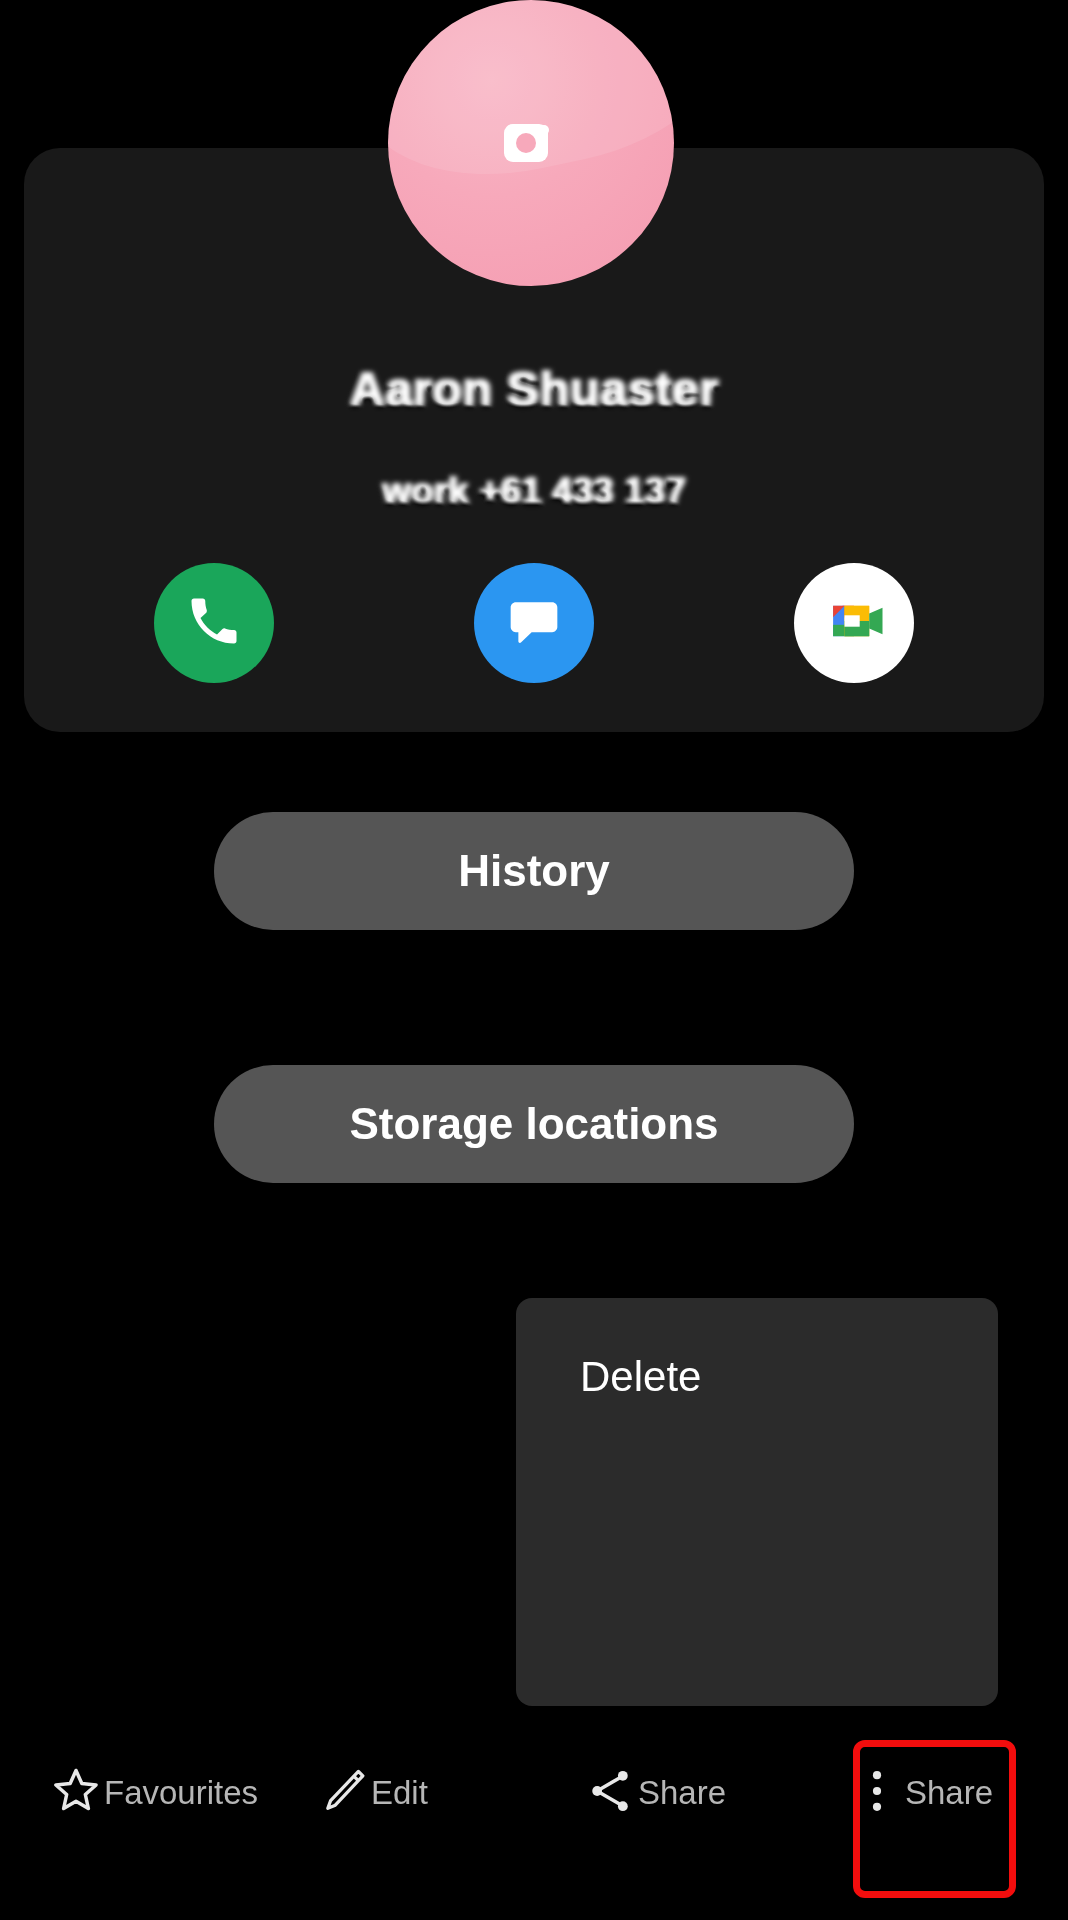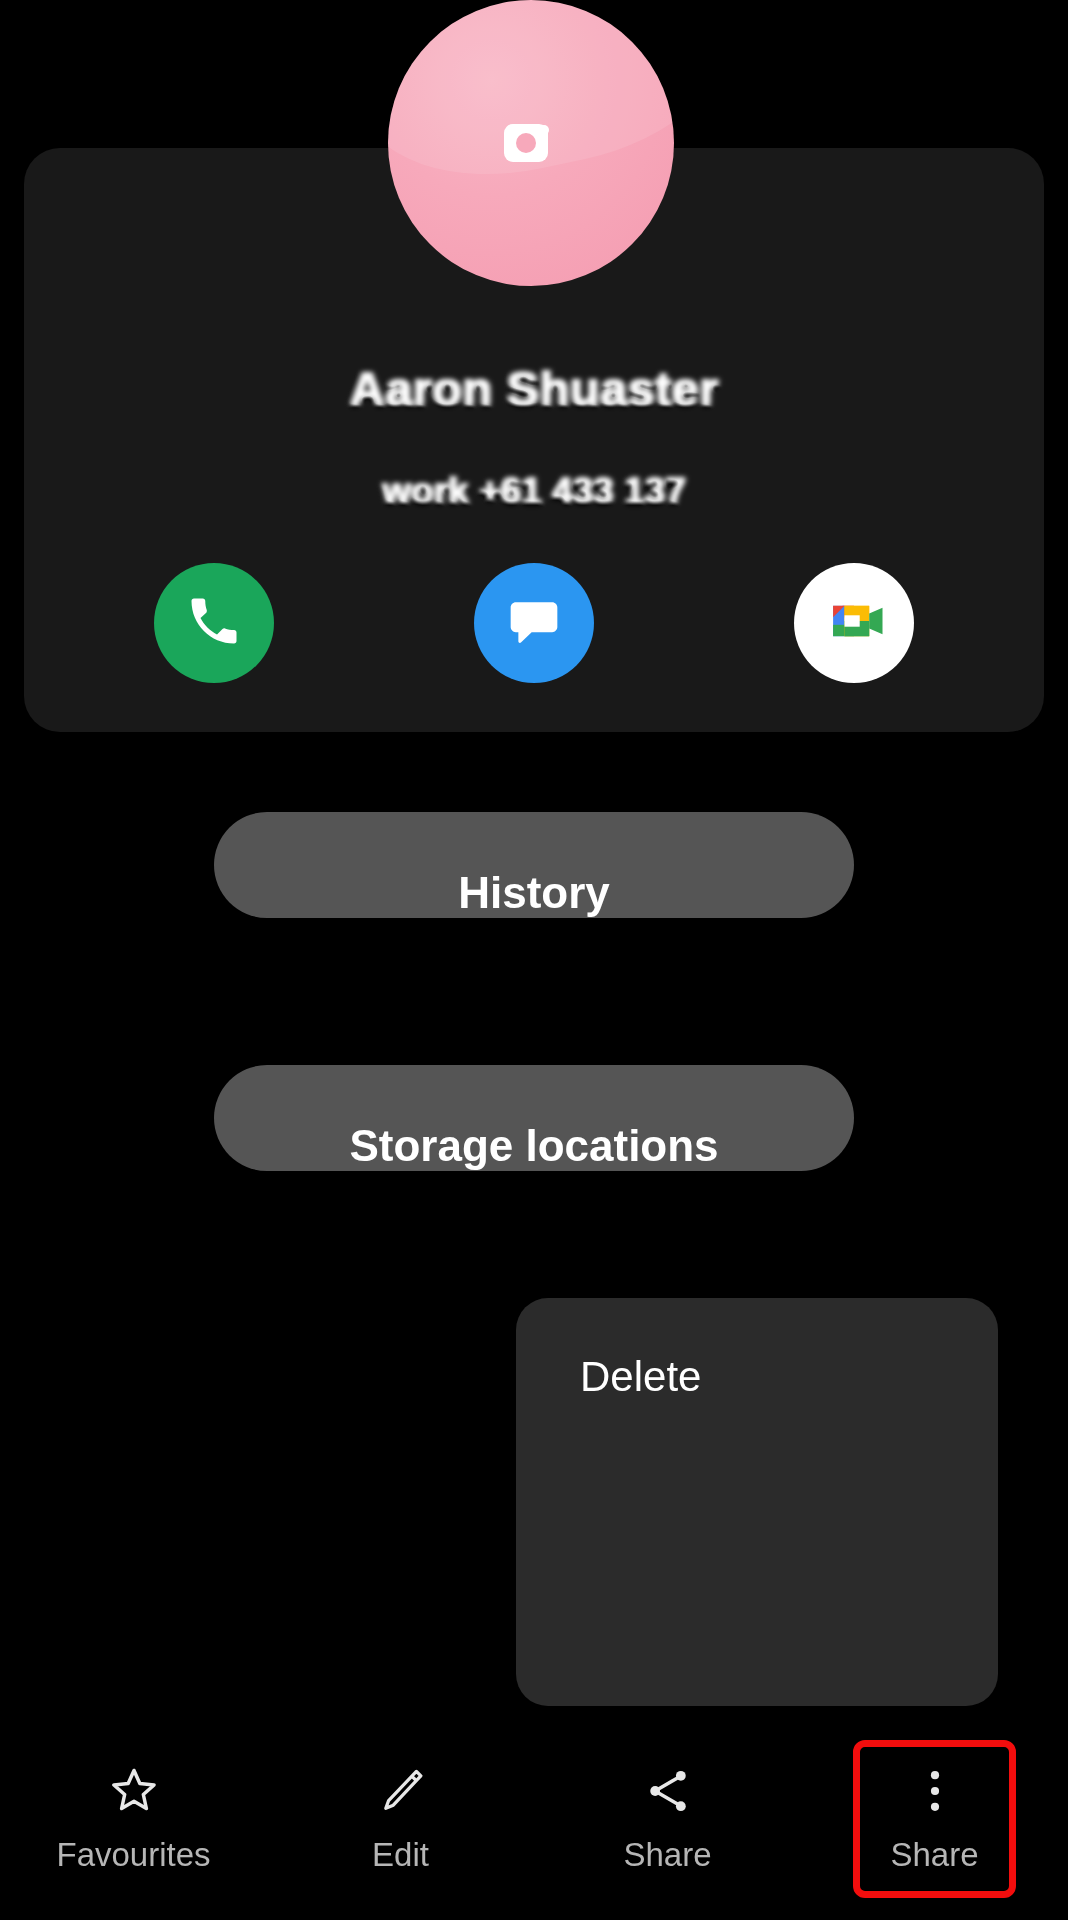--- a/index.html
+++ b/index.html
@@ -65,34 +65,34 @@
     display:flex; align-items:center; justify-content:center;
     cursor:pointer;
   }
   .act-call { background:#1aa65a; }
   .act-msg  { background:#2b96f1; }
   .act-meet { background:#ffffff; }
 
   
   .pill {
     position:absolute; left:214px;
-    width:640px; height:106px;
+    width:640px; height:118px;
     background:#555555; border-radius:59px;
-    display:flex; align-items:flex-end; justify-content:center;
+    display:flex; align-items:center; justify-content:center;
     color:#ffffff; font-size:44px; font-weight:700;
     cursor:pointer;
   }
   .pill-history  { top:812px; }
   .pill-storage  { top:1065px; }
 
   
   .popup-menu {
     position:absolute; left:516px; top:1298px;
     width:482px; height:408px;
-    background:#2b2b2b; border-radius:32px;
+    background:#2b2b2b; border-radius:16px;
     padding-top:14px;
     z-index:20;
   }
   .menu-item {
     position:relative;
     height:130px;
     display:flex; align-items:center;
     padding-left:64px;
     color:#ffffff; font-size:42px; font-weight:400;
     cursor:pointer;
@@ -109,24 +109,25 @@
     position:absolute; left:0; bottom:0;
     width:1068px; height:194px;
     background:#000;
     display:flex; align-items:flex-start;
     z-index:30;
   }
   .nav-item {
     position:relative;
     flex:1 1 0;
     height:194px;
-    display:flex; flex-direction:column;
-    align-items:center; justify-content:flex-start;
+    display:flex; flex-direction:row;
+    justify-content:flex-start;
     padding-top:34px;
     cursor:pointer;
+    padding-left:48px;
   }
   .nav-icon { height:62px; display:flex; align-items:center; justify-content:center; }
   .nav-label {
     margin-top:14px;
     color:#b6b6b6; font-size:33px; font-weight:400;
   }
   .nav-item.highlighted::after {
     content:""; position:absolute;
     left:52px; top:14px; right:52px; bottom:22px;
     border:7px solid #f30d0d; border-radius:12px;

